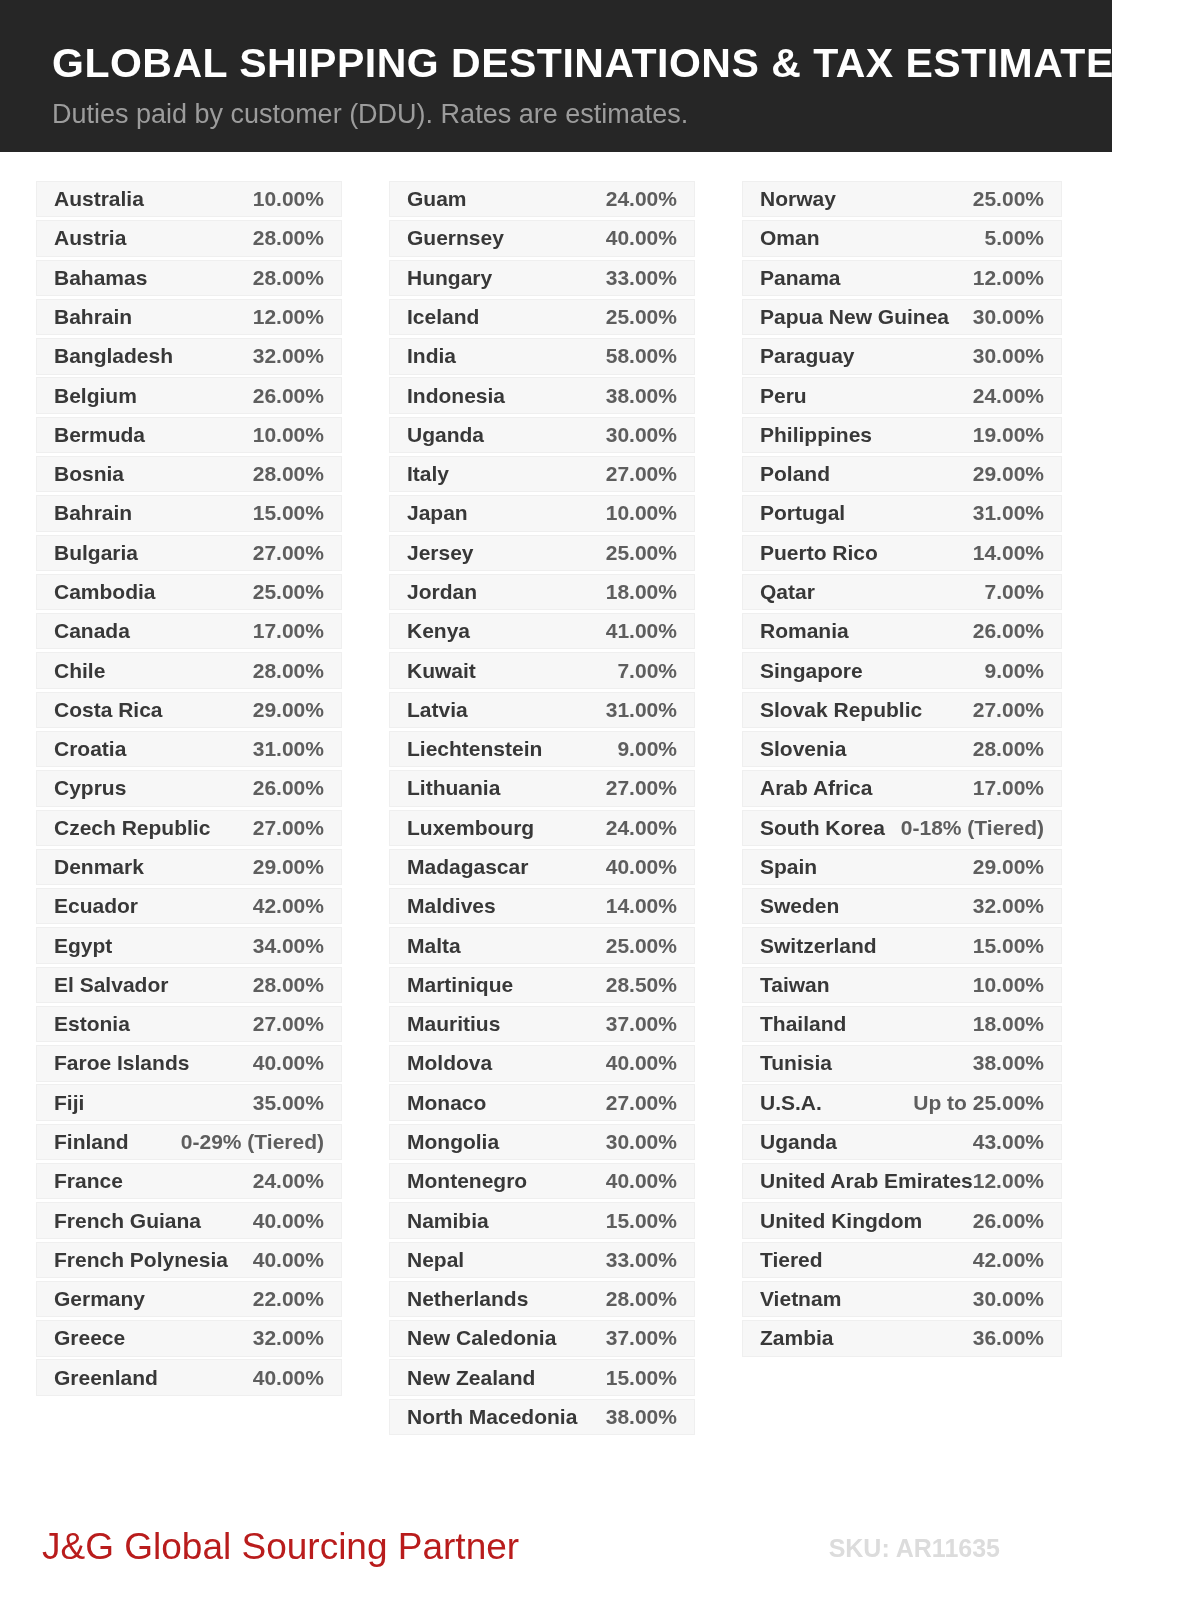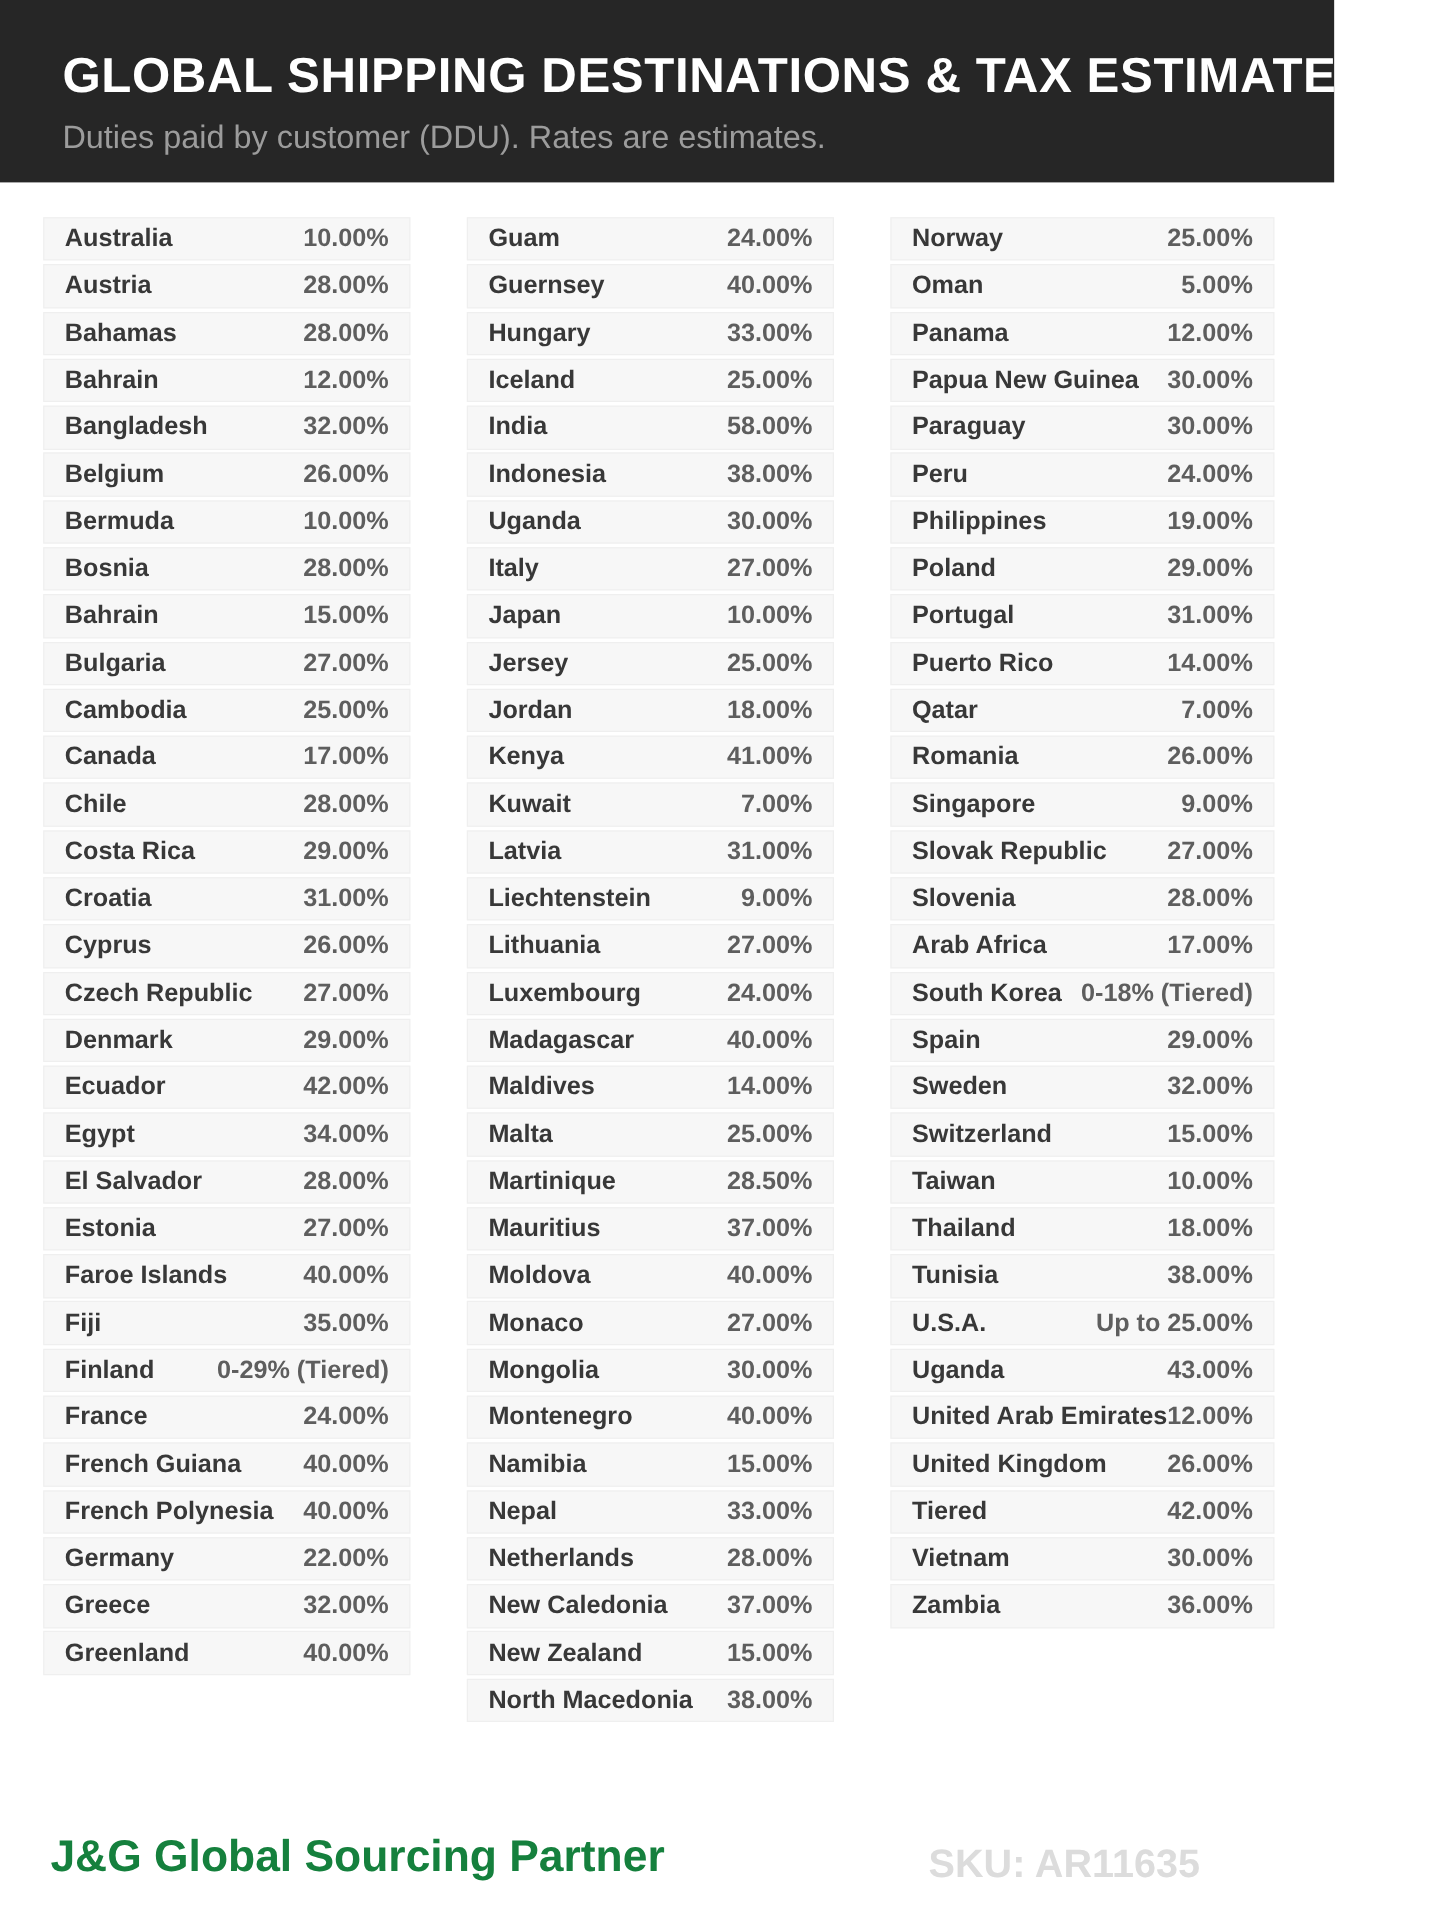--- a/index.html
+++ b/index.html
@@ -58,29 +58,29 @@
     font-weight: 700;
   }
   .country { color: #383838; white-space: nowrap; }
   .rate    { color: #5e5e5e; white-space: nowrap; }
 
   .footer-brand {
     position: absolute;
     left: 42px;
     top: 1526px;
     font-size: 37px;
-    font-weight: 700;
-    color: #15803d;
+    font-weight: 400;
+    color: #b91c1c;
     white-space: nowrap;
   }
   .footer-sku {
     position: absolute;
     right: 112px;
     top: 1534px;
-    font-size: 33px;
+    font-size: 25px;
     font-weight: 700;
     color: #dcdcdc;
     white-space: nowrap;
   }
 </style>
 </head>
 <body>
 
 <div class="page">
 

